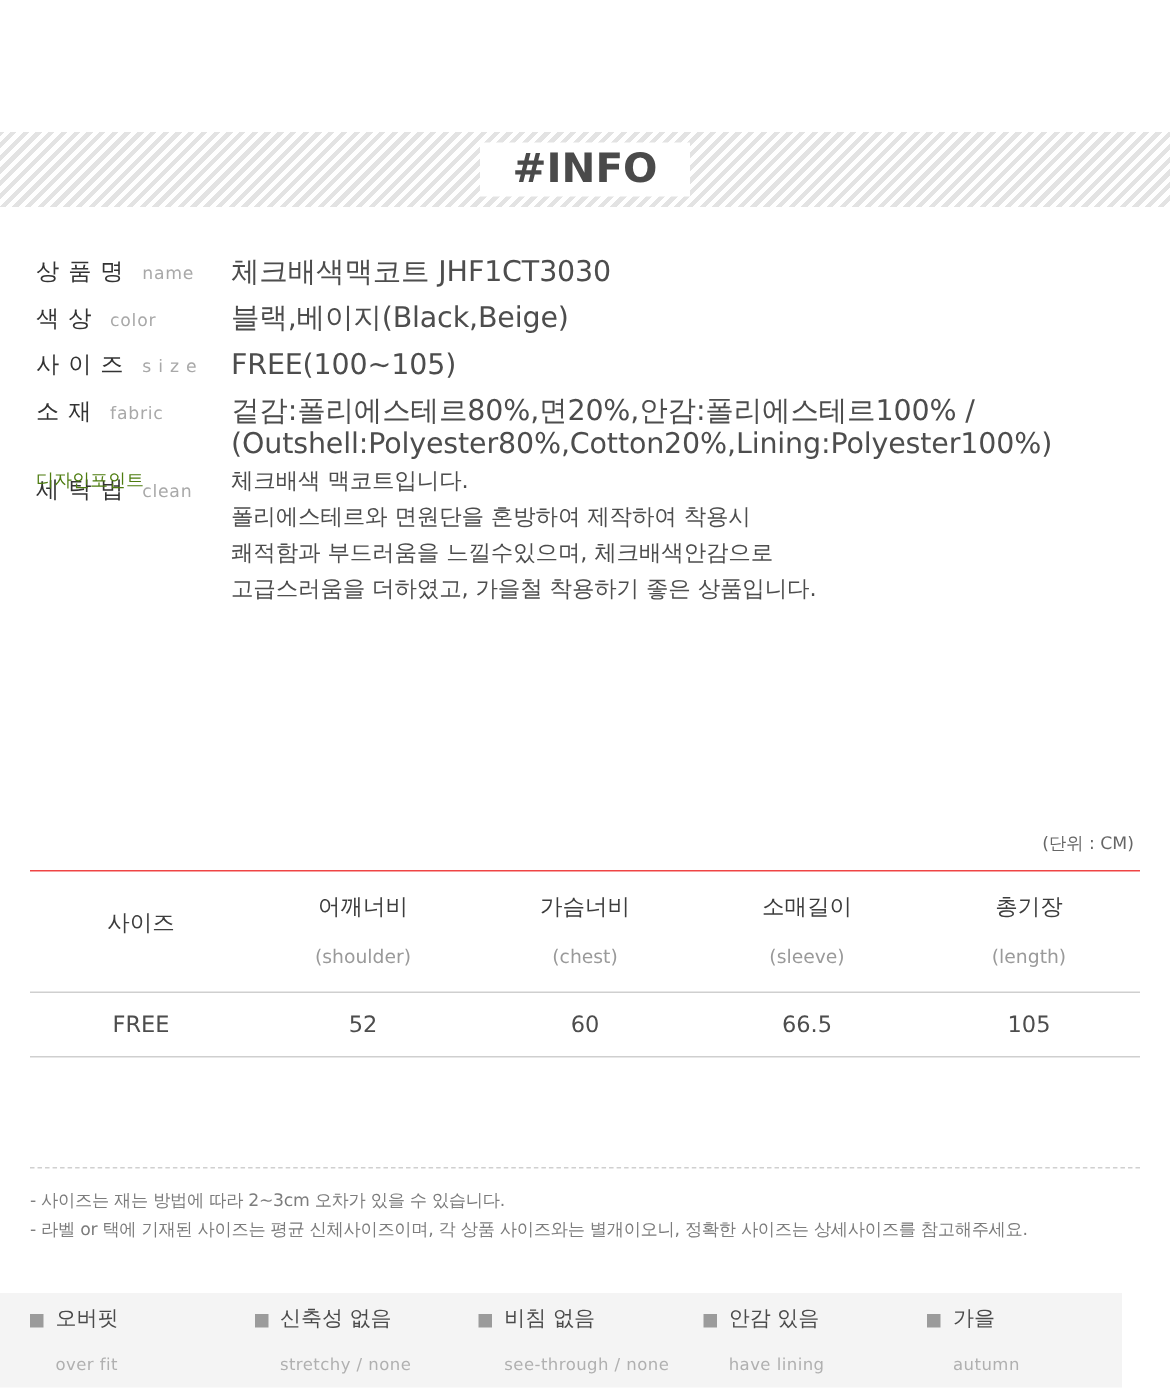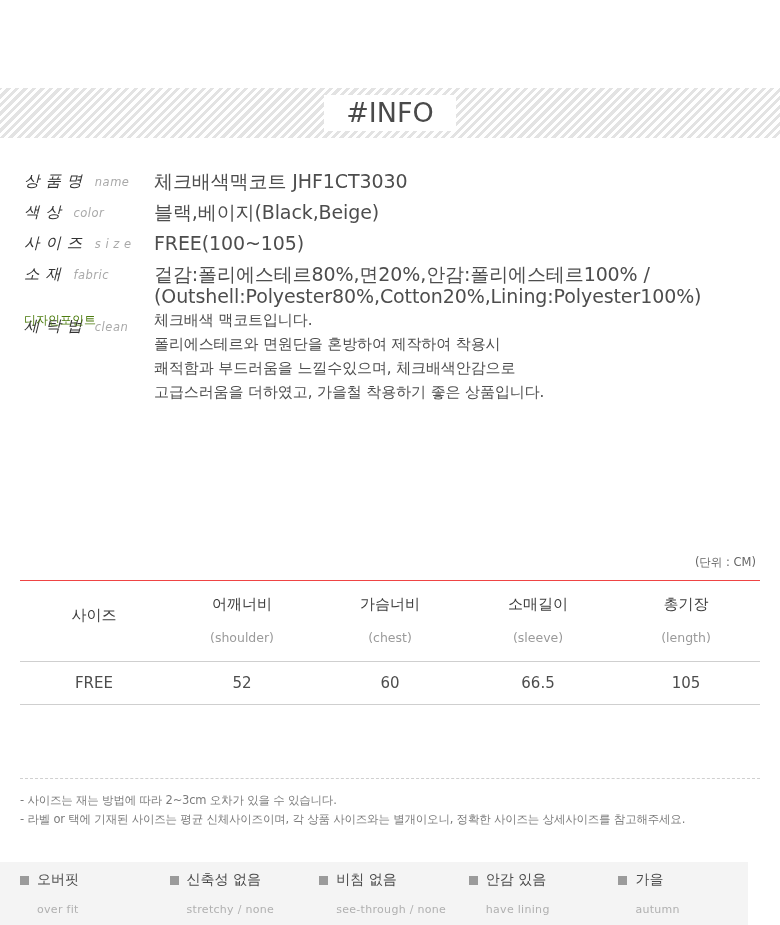--- a/index.html
+++ b/index.html
@@ -36,21 +36,21 @@
     display: flex;
     align-items: center;
     justify-content: center;
   }
   .info-banner-title {
     background: #ffffff;
     padding: 0 22px;
     font-size: 27px;
     letter-spacing: 0px;
     color: #4a4a4a;
-    font-weight: normal;
+    font-weight: bold;
     line-height: 36px;
   }
 
   
   .spec-list {
     position: absolute;
     top: 170px;
     left: 24px;
     width: 736px;
   }
@@ -59,21 +59,20 @@
     align-items: flex-start;
     margin-bottom: 8px;
   }
   .spec-label {
     width: 130px;
     flex: 0 0 130px;
     font-size: 15.5px;
     color: #333333;
     white-space: nowrap;
     line-height: 22px;
-    font-style: italic;
   }
   .spec-label .ko {
     letter-spacing: 0.5px;
   }
   .spec-label .en {
     color: #a9a9a9;
     font-size: 11.5px;
     margin-left: 7px;
     letter-spacing: 0.5px;
   }

